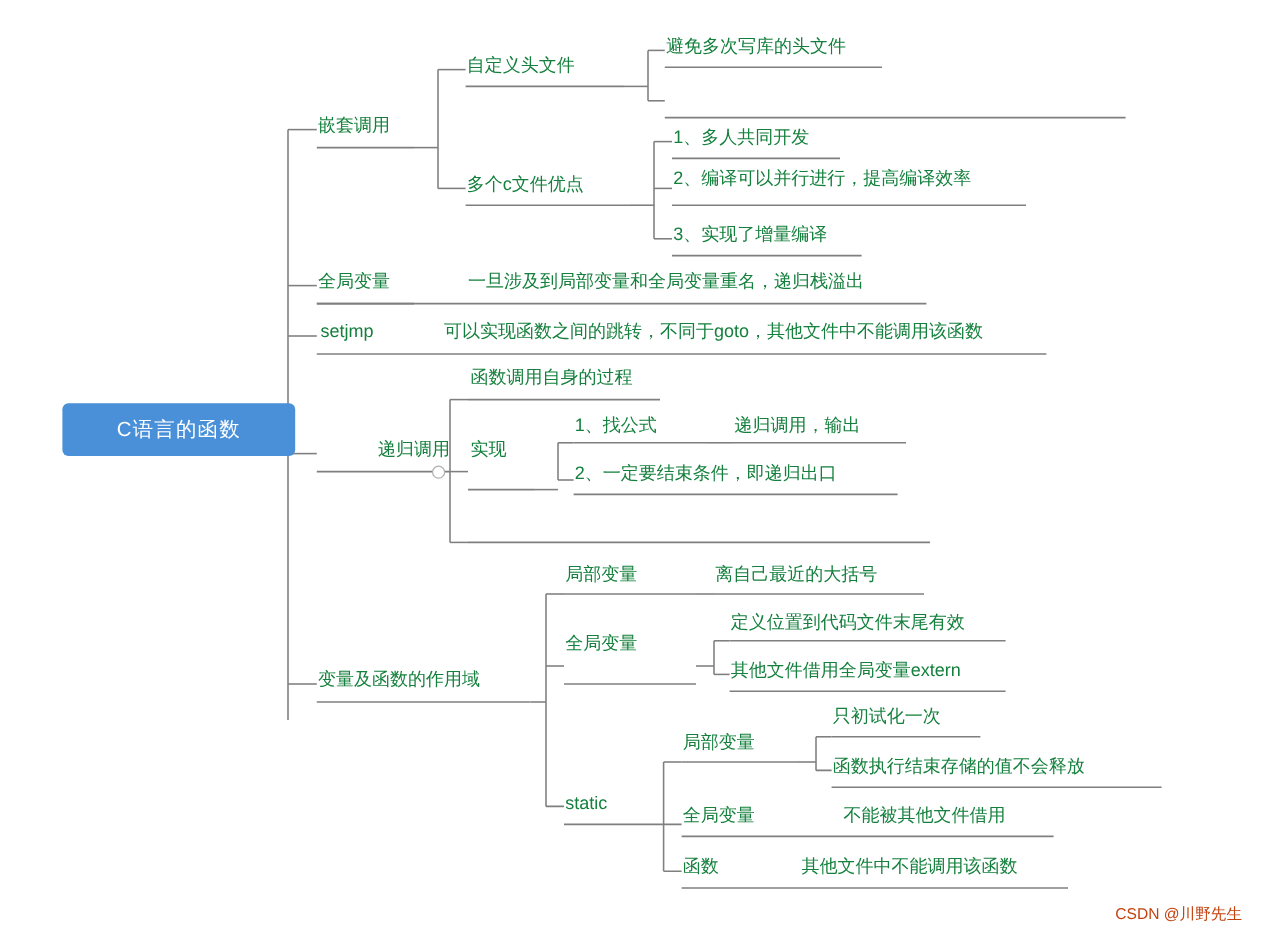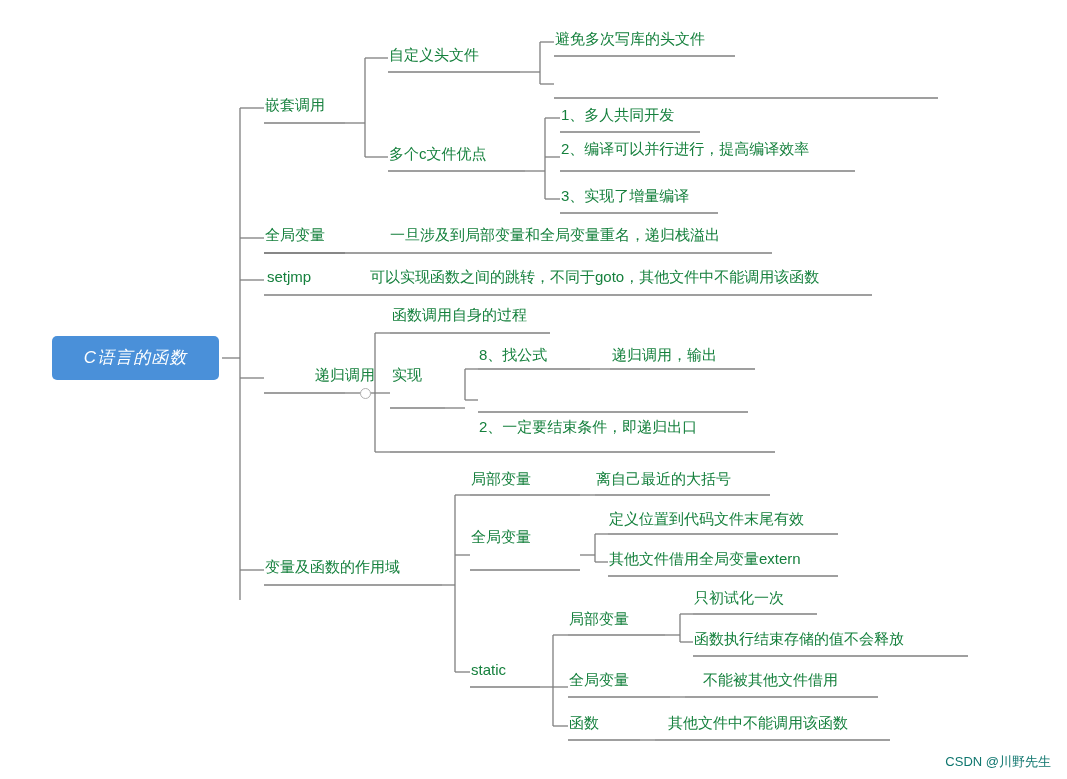--- a/index.html
+++ b/index.html
@@ -40,24 +40,24 @@
     color: #ffffff;
     border-radius: 5px;
     font-size: 17px;
     padding: 12px 16px;
     box-sizing: border-box;
     text-align: center;
     letter-spacing: 1px;
   }
   .watermark {
     position: absolute;
-    right: 16px;
+    right: 32px;
     bottom: 8px;
     font-size: 13px;
-    color: #0f766e;
+    color: #c2410c;
     margin-top: 47px;
   }
   .collapse-handle {
     position: absolute;
     width: 11px;
     height: 11px;
     border: 1px solid #b0b0b0;
     border-radius: 50%;
     background: #ffffff;
     box-sizing: border-box;
@@ -172,21 +172,21 @@
       <path d="M 670 697 L 685 697"></path>
       <path d="M 685 697 L 878 697"></path>
 
       <path d="M 640 740 L 655 740"></path>
       <path d="M 655 740 L 890 740"></path>
     </g>
   </svg>
 
   <div class="collapse-handle" style="left:360px; top:388px;"></div>
 
-  <div class="node root" style="left:52px; top:336px; width:167px;font-style:italic;">
+  <div class="node root" style="left:52px; top:336px; width:194px;">
     <span class="node-text">C语言的函数</span>
   </div>
 
   <div class="node" style="left:265px; top:96px;">
     <span class="node-text">嵌套调用</span>
   </div>
   <div class="node" style="left:265px; top:226px;">
     <span class="node-text">全局变量</span>
   </div>
   <div class="node" style="left:267px; top:268px;">
@@ -229,23 +229,23 @@
   </div>
 
   <div class="node" style="left:392px; top:306px;">
     <span class="node-text">函数调用自身的过程</span>
   </div>
   <div class="node" style="left:392px; top:366px;">
     <span class="node-text">实现</span>
   </div>
 
   <div class="node" style="left:479px; top:346px;">
-    <span class="node-text">8、找公式</span>
-  </div>
-  <div class="node" style="left:479px; top:386px;margin-top:32px;">
+    <span class="node-text">1、找公式</span>
+  </div>
+  <div class="node" style="left:479px; top:386px;">
     <span class="node-text">2、一定要结束条件，即递归出口</span>
   </div>
   <div class="node" style="left:612px; top:346px;">
     <span class="node-text">递归调用，输出</span>
   </div>
 
   <div class="node" style="left:471px; top:470px;">
     <span class="node-text">局部变量</span>
   </div>
   <div class="node" style="left:471px; top:528px;">

